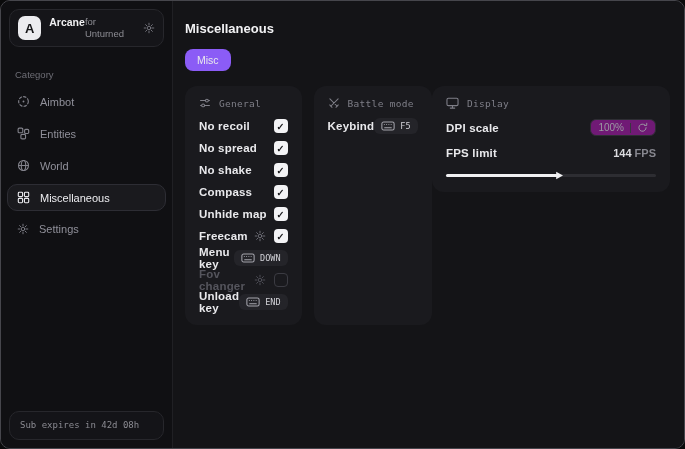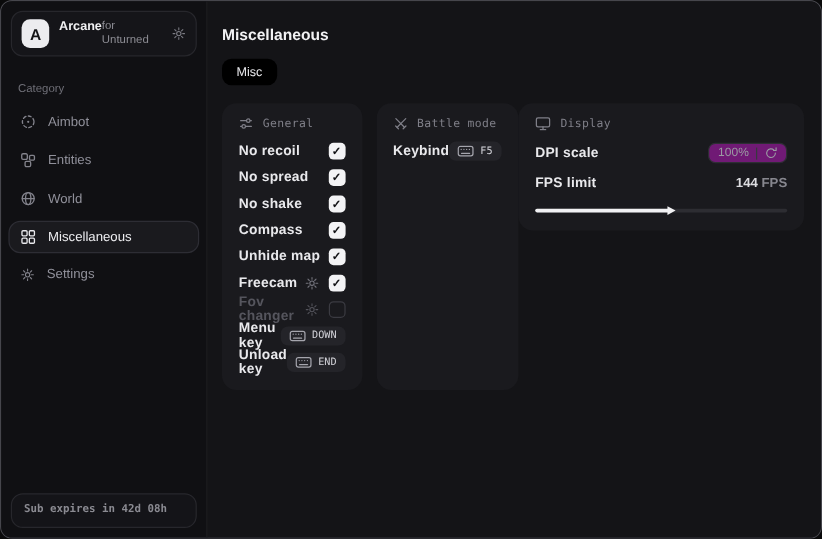--- a/index.html
+++ b/index.html
@@ -19,28 +19,28 @@
   .logo-sub{font-size:9.5px;color:#8d8d94;}
   .logo-gear{margin-left:auto;color:#7c7c84;display:flex;cursor:pointer;}
   .category-label{margin:14px 14px 8px;font-size:9.5px;color:#6e6e76;}
   .nav{display:flex;flex-direction:column;gap:5px;padding:0 6px;}
   .nav-item{display:flex;align-items:center;gap:10px;padding:6px 9px;border-radius:10px;
     border:1px solid transparent;color:#90909a;font-size:11px;cursor:pointer;}
   .nav-item .nicon{display:flex;color:#83838c;}
   .nav-item.selected{background:#1a1a1e;border-color:#2d2d34;color:#ededf0;}
   .nav-item.selected .nicon{color:#e8e8ec;}
   .sidebar-footer{margin:auto 8px 8px;padding:7px 10px;border:1px solid #27272c;border-radius:10px;
-    background:#141418;font-family:"DejaVu Sans Mono",monospace;line-height:1.5;font-weight:bold;}
+    background:#141418;font-family:"DejaVu Sans Mono",monospace;line-height:1.5;}
   .sf-line1{font-size:9px;color:#8b8b92;}
   .sf-line2{font-size:9px;color:#e2e2e6;}
   
   .main{flex:1;padding:14px 15px 14px 12px;background:#141417;}
   .page-title{font-size:13px;font-weight:700;color:#f2f2f4;margin:6px 0 0 0;}
   .tab-row{margin-top:13px;display:flex;gap:8px;}
-  .tab{background:#000000;border-radius:8px;padding:5px 12px;font-size:10.5px;color:#e9e9ec;cursor:pointer;}
+  .tab{background:#8b5cf6;border-radius:8px;padding:5px 12px;font-size:10.5px;color:#e9e9ec;cursor:pointer;}
   .columns{display:flex;gap:10px;margin-top:15px;align-items:flex-start;}
   .col-left{width:237px;display:flex;flex-direction:row;gap:12px;}
   .col-right{width:238px;}
   .card{background:#1a1a1e;border-radius:12px;padding:11px 14px 12px;}
   .card-header{display:flex;align-items:center;gap:8px;color:#7f7f88;margin-bottom:6px;
     font-family:"DejaVu Sans Mono",monospace;font-size:9.5px;letter-spacing:.3px;}
   .card-header .hicon{display:flex;color:#7f7f88;}
   .row{display:flex;justify-content:space-between;align-items:center;height:22px;}
   .row-label{font-size:11.5px;font-weight:700;color:#e9e9ec;letter-spacing:.2px;}
   .row-label.dim{color:#55555d;}
@@ -207,44 +207,44 @@
                   <span class="gear-btn">
                     <svg width="12" height="12" viewBox="0 0 16 16">
                       <circle cx="8" cy="8" r="2.4" fill="none" stroke="currentColor" stroke-width="1.2" stroke-linecap="round"></circle>
                       <path d="M8 1.6v2.1M8 12.3v2.1M1.6 8h2.1M12.3 8h2.1M3.5 3.5l1.5 1.5M11 11l1.5 1.5M12.5 3.5L11 5M5 11l-1.5 1.5" fill="none" stroke="currentColor" stroke-width="1.2" stroke-linecap="round"></path>
                     </svg>
                   </span>
                   <div class="checkbox checked">✓</div>
                 </div>
               </div>
               <div class="row">
-                <span class="row-label dim">Fov changer</span>
-                <div class="controls">
-                  <span class="gear-btn dim">
-                    <svg width="12" height="12" viewBox="0 0 16 16">
-                      <circle cx="8" cy="8" r="2.4" fill="none" stroke="currentColor" stroke-width="1.2" stroke-linecap="round"></circle>
-                      <path d="M8 1.6v2.1M8 12.3v2.1M1.6 8h2.1M12.3 8h2.1M3.5 3.5l1.5 1.5M11 11l1.5 1.5M12.5 3.5L11 5M5 11l-1.5 1.5" fill="none" stroke="currentColor" stroke-width="1.2" stroke-linecap="round"></path>
-                    </svg>
-                  </span>
-                  <div class="checkbox unchecked"></div>
-                </div>
-              </div>
-              <div class="row">
                 <span class="row-label">Menu key</span>
                 <div class="controls">
                   <div class="chip">
                     <span class="kicon">
                       <svg width="14" height="10" viewBox="0 0 16 11">
                         <rect x="1" y="1" width="14" height="9" rx="2" fill="none" stroke="currentColor" stroke-width="1.2" stroke-linecap="round"></rect>
                         <path d="M4.2 7.6h7.6" fill="none" stroke="currentColor" stroke-width="1.2" stroke-linecap="round"></path>
                         <path d="M3.8 3.8h.02M6.4 3.8h.02M9 3.8h.02M11.6 3.8h.02" fill="none" stroke="currentColor" stroke-width="1.2" stroke-linecap="round"></path>
                       </svg>
                     </span>
                     <span>DOWN</span>
                   </div>
+                </div>
+              </div>
+              <div class="row">
+                <span class="row-label dim">Fov changer</span>
+                <div class="controls">
+                  <span class="gear-btn dim">
+                    <svg width="12" height="12" viewBox="0 0 16 16">
+                      <circle cx="8" cy="8" r="2.4" fill="none" stroke="currentColor" stroke-width="1.2" stroke-linecap="round"></circle>
+                      <path d="M8 1.6v2.1M8 12.3v2.1M1.6 8h2.1M12.3 8h2.1M3.5 3.5l1.5 1.5M11 11l1.5 1.5M12.5 3.5L11 5M5 11l-1.5 1.5" fill="none" stroke="currentColor" stroke-width="1.2" stroke-linecap="round"></path>
+                    </svg>
+                  </span>
+                  <div class="checkbox unchecked"></div>
                 </div>
               </div>
               <div class="row">
                 <span class="row-label">Unload key</span>
                 <div class="controls">
                   <div class="chip">
                     <span class="kicon">
                       <svg width="14" height="10" viewBox="0 0 16 11">
                         <rect x="1" y="1" width="14" height="9" rx="2" fill="none" stroke="currentColor" stroke-width="1.2" stroke-linecap="round"></rect>
                         <path d="M4.2 7.6h7.6" fill="none" stroke="currentColor" stroke-width="1.2" stroke-linecap="round"></path>

